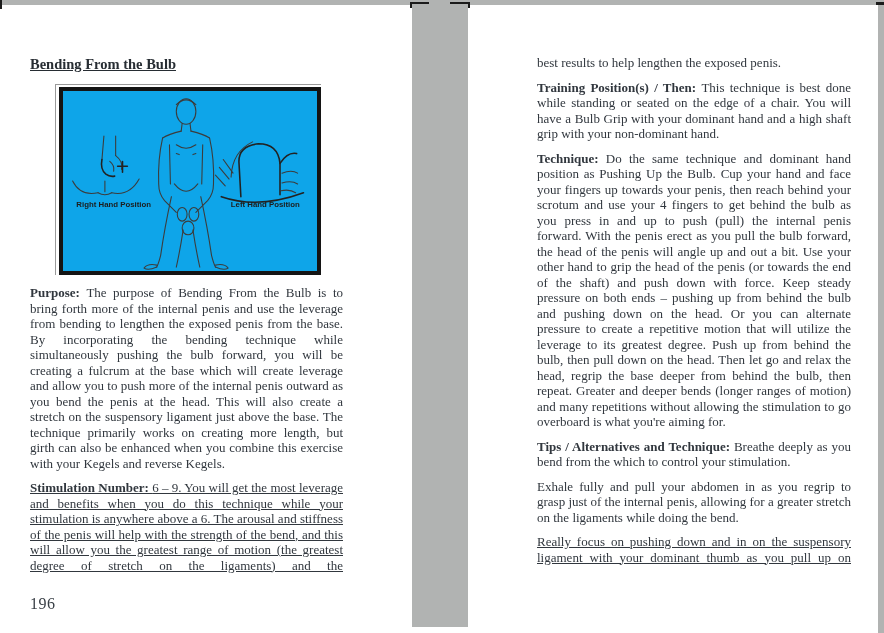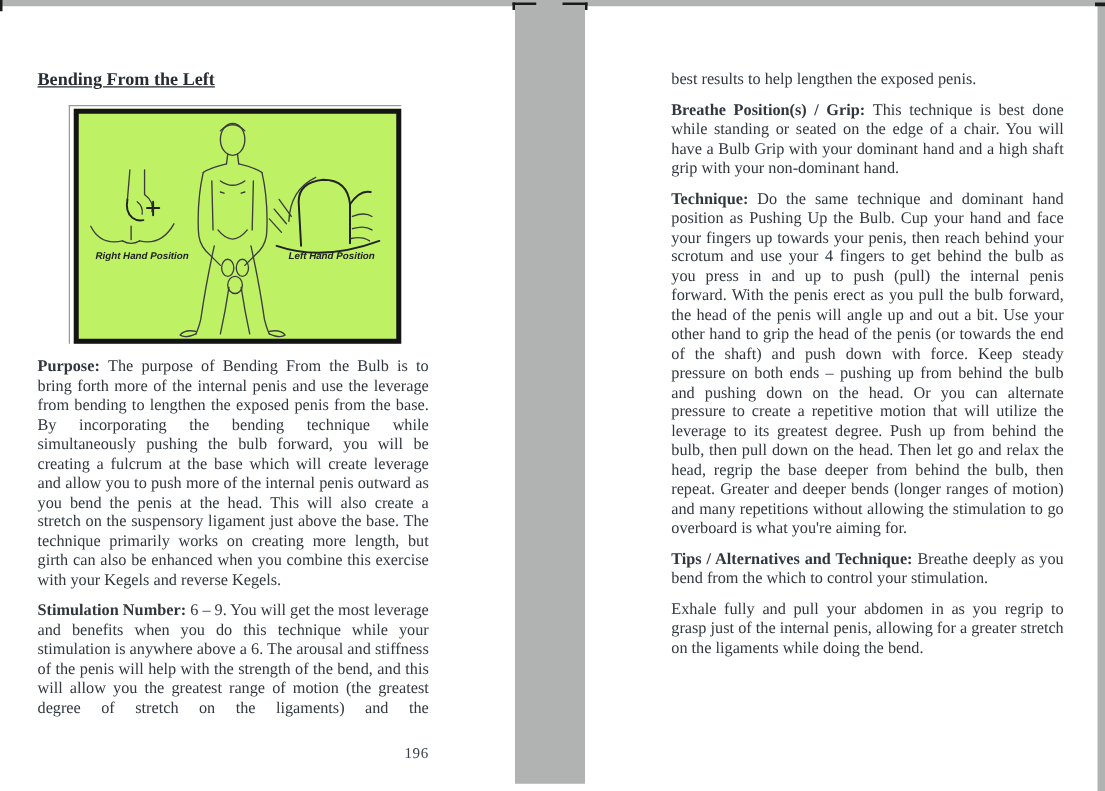--- a/index.html
+++ b/index.html
@@ -39,39 +39,38 @@
   }
   .figure-wrap{
     width:262px;
     margin:0 0 10px 25px;
     border-top:1px solid #9a9a9a;
     border-left:1px solid #9a9a9a;
     padding:2px 0 0 3px;
   }
   .frame-black{
     border:4px solid #141414;
-    background:#bef264;
+    background:#0ea5e9;
     height:180px;
-    font-style:italic;
   }
   .frame-black svg{display:block;width:100%;height:100%;}
 
   .para{
     margin:0 0 9px 0;
     font-size:13px;line-height:15.5px;
     text-align:justify;
   }
-  .para:last-child{margin-bottom:0;}
+  .para:last-child{margin-bottom:0;text-decoration:underline;}
   .para.cont{text-align-last:justify;}
   .plabel{font-weight:bold;}
 
   .page-num{
     position:absolute;top:595px;
-    font-size:12px;letter-spacing:0.5px;
-    text-align:right;color:#3a4047;
+    font-size:16px;letter-spacing:0.5px;
+    text-align:left;color:#3a4047;
   }
   .page-left .page-num{left:30px;width:313px;}
   .page-right .page-num{left:83px;width:314px;margin-top:48px;}
 
   .ink{stroke:#3c3c3c;stroke-width:1.1;fill:none;stroke-linecap:round;stroke-linejoin:round;}
   .ink-bold{stroke:#222;stroke-width:1.6;fill:none;stroke-linecap:round;stroke-linejoin:round;}
   .inset-label{font-family:"Liberation Sans","DejaVu Sans",sans-serif;font-size:8px;font-weight:bold;fill:#1d1d1d;}
 </style>
 </head>
 <body>
@@ -82,21 +81,21 @@
 
 <div class="art art-left-tick"></div>
 <div class="art art-staple-l-h"></div>
 <div class="art art-staple-l-v"></div>
 <div class="art art-staple-r-h"></div>
 <div class="art art-staple-r-v"></div>
 <div class="art art-right-tick"></div>
 
 <div class="page page-left">
   <div class="col">
-    <h2 class="heading">Bending From the Left</h2>
+    <h2 class="heading">Bending From the Bulb</h2>
 
     <div class="figure-wrap">
       <div class="frame-black">
         <svg viewBox="0 0 252 184" aria-hidden="true">
 
           <g>
             <path class="ink" d="M112,14 Q122,4 132,14"></path>
             <ellipse class="ink" cx="122" cy="21" rx="10" ry="13"></ellipse>
             <path class="ink" d="M118,33 L117,41 M126,33 L127,41"></path>
             <path class="ink" d="M117,41 Q104,44 98,48 M127,41 Q140,44 146,48"></path>
@@ -142,23 +141,24 @@
 
     <p class="para cont"><b class="plabel">Stimulation Number: </b><span>6 – 9. You will get the most leverage and benefits when you do this technique while your stimulation is anywhere above a 6. The arousal and stiffness of the penis will help with the strength of the bend, and this will allow you the greatest range of motion (the greatest degree of stretch on the ligaments) and the</span></p>
   </div>
   <div class="page-num">196</div>
 </div>
 
 <div class="page page-right">
   <div class="col">
     <p class="para"><b class="plabel"></b><span>best results to help lengthen the exposed penis.</span></p>
 
-    <p class="para"><b class="plabel">Breathe Position(s) / Grip: </b><span>This technique is best done while standing or seated on the edge of a chair. You will have a Bulb Grip with your dominant hand and a high shaft grip with your non-dominant hand.</span></p>
+    <p class="para"><b class="plabel">Training Position(s) / Then: </b><span>This technique is best done while standing or seated on the edge of a chair. You will have a Bulb Grip with your dominant hand and a high shaft grip with your non-dominant hand.</span></p>
 
     <p class="para"><b class="plabel">Technique: </b><span>Do the same technique and dominant hand position as Pushing Up the Bulb. Cup your hand and face your fingers up towards your penis, then reach behind your scrotum and use your 4 fingers to get behind the bulb as you press in and up to push (pull) the internal penis forward. With the penis erect as you pull the bulb forward, the head of the penis will angle up and out a bit. Use your other hand to grip the head of the penis (or towards the end of the shaft) and push down with force. Keep steady pressure on both ends – pushing up from behind the bulb and pushing down on the head. Or you can alternate pressure to create a repetitive motion that will utilize the leverage to its greatest degree. Push up from behind the bulb, then pull down on the head. Then let go and relax the head, regrip the base deeper from behind the bulb, then repeat. Greater and deeper bends (longer ranges of motion) and many repetitions without allowing the stimulation to go overboard is what you're aiming for.</span></p>
 
     <p class="para"><b class="plabel">Tips / Alternatives and Technique: </b><span>Breathe deeply as you bend from the which to control your stimulation.</span></p>
 
     <p class="para"><b class="plabel"></b><span>Exhale fully and pull your abdomen in as you regrip to grasp just of the internal penis, allowing for a greater stretch on the ligaments while doing the bend.</span></p>
 
+    <p class="para cont"><b class="plabel"></b><span>Really focus on pushing down and in on the suspensory ligament with your dominant thumb as you pull up on</span></p>
   </div>
   <div class="page-num">197</div>
 </div>
 
 </body></html>

